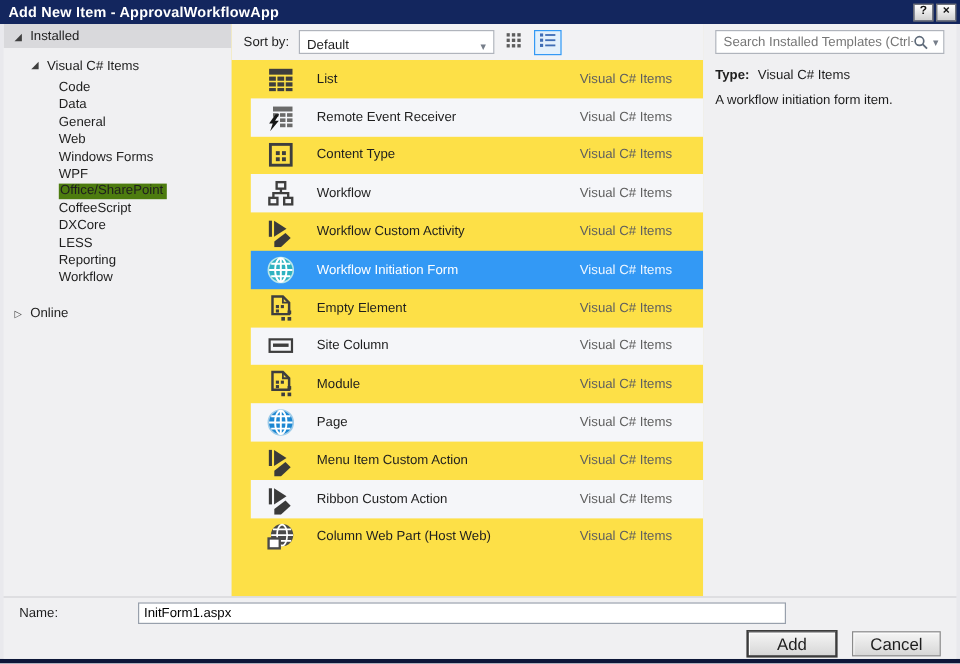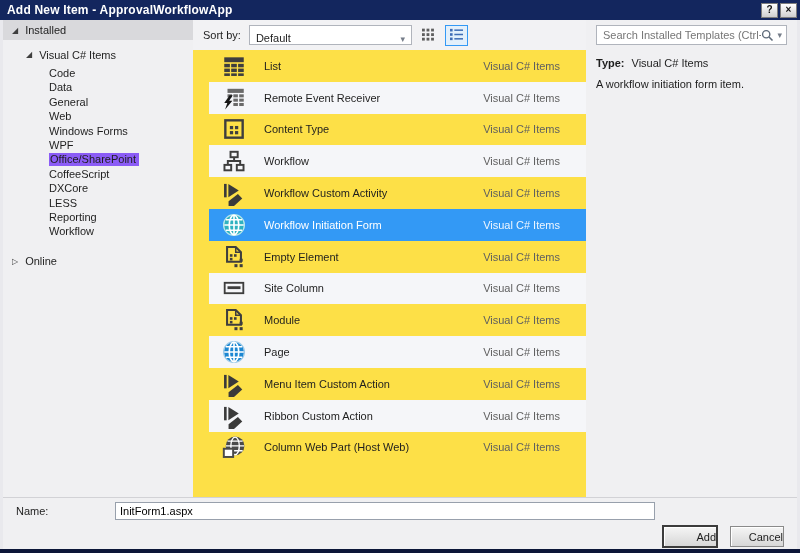--- a/index.html
+++ b/index.html
@@ -22,21 +22,21 @@
 
   .main { flex:1; display:flex; min-height:0; }
 
   
   .tree { width:190px; flex:none; background:#f0f0f2; overflow:hidden; }
   .tree-header { height:20px; background:#d9d9dc; display:flex; align-items:center; gap:7px;
                  padding-left:9px; margin-bottom:6px; }
   .tw { font-size:8px; color:#3f3f3f; flex:none; }
   .tree-group { display:flex; align-items:center; gap:7px; padding-left:23px; height:17px; margin-bottom:3px; }
   .tree-item { height:14.4px; line-height:14.4px; padding-left:46px; white-space:nowrap; }
-  .tree-item.sel span { background:#8b5cf6; padding:0 3px 1px 1px; }
+  .tree-item.sel span { background:#4d7c0f; padding:0 3px 1px 1px; }
   .tree-online { display:flex; align-items:center; gap:7px; padding-left:9px; height:17px; margin-top:14px; }
 
   
   .middle { flex:1; background:#fde047; display:flex; flex-direction:column; min-width:0; }
   .sortbar { height:30px; flex:none; background:#f2f2f4; display:flex; align-items:center; padding-left:10px; }
   .sortbar-label { margin-right:8px; }
   .select { width:163px; height:20px; background:#fff; border:1px solid #b0b4bc; display:flex;
             align-items:flex-end; justify-content:space-between; padding:0 6px; }
   .caret { font-size:9px; color:#767e8a; }
   .vbtn { width:23px; height:21px; display:flex; align-items:center; justify-content:center; margin-left:5px; }
@@ -66,23 +66,23 @@
   .type-label { font-weight:bold; margin-right:7px; }
   .desc { color:#1e1e1e; }
 
   
   .footer { flex:none; height:52px; background:#f0f0f2; border-top:1px solid #d2d2d6; }
   .name-row { height:26px; display:flex; align-items:center; padding-left:13px; }
   .name-label { width:99px; flex:none; }
   .name-input { width:540px; height:18px; border:1px solid #98a0ac; font:inherit; font-size:11px;
                 padding:1px 4px; background:#fff; }
   .btn-row { display:flex; justify-content:flex-end; padding:2px 13px 0 0; }
-  .btn { width:54px; height:21px; font:inherit; font-size:11px; color:#1e1e1e;
+  .btn { width:74px; height:21px; font:inherit; font-size:14px; color:#1e1e1e;
          background:linear-gradient(#f5f5f5,#d7d7d7); border:1px solid #8a8a8a;
-         box-shadow:inset 1px 1px 0 #ffffff; margin-left:13px;text-align:right; }
+         box-shadow:inset 1px 1px 0 #ffffff; margin-left:13px; }
   .btn.default { border:1px solid #3c3c3c; box-shadow:0 0 0 1px #3c3c3c, inset 1px 1px 0 #ffffff; }
 </style>
 </head>
 <body>
 
 <div class="window">
 
   <div class="titlebar">
     <span class="title-text">Add New Item - ApprovalWorkflowApp</span>
     <span class="tb-btn">?</span>

